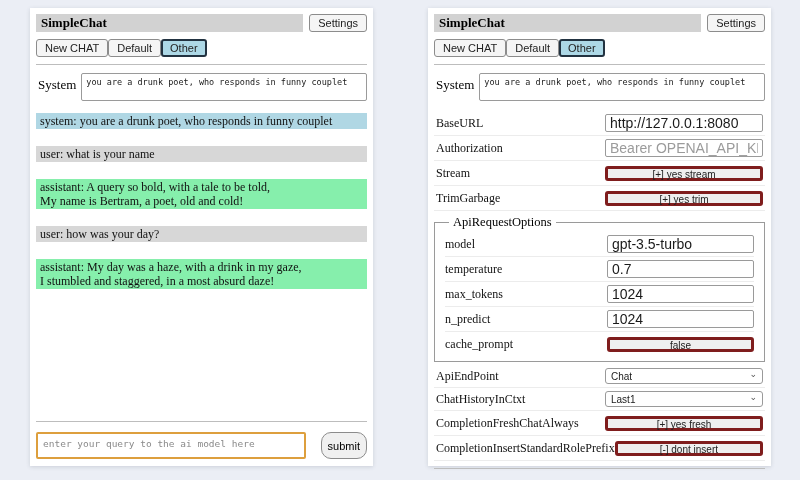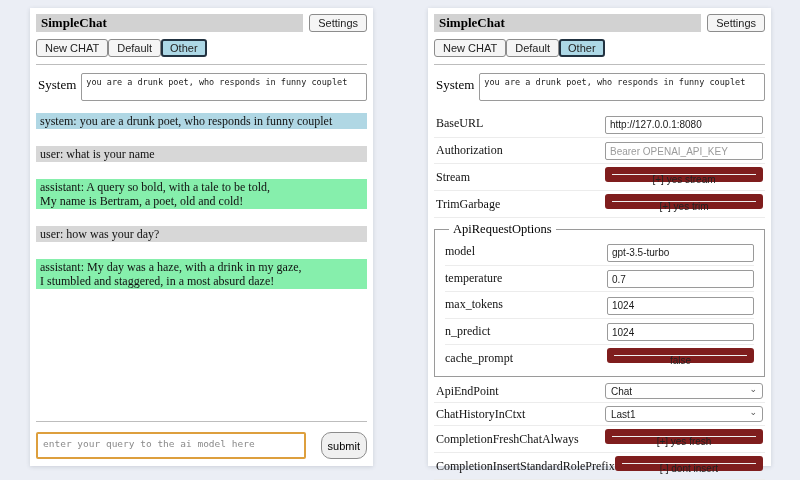--- a/index.html
+++ b/index.html
@@ -121,33 +121,33 @@
     min-height: 21px;
   }
   .set-label { font-size: 12px; color: #111; }
   .ctl { width: 158px; }
   .ctl-input {
     width: 100%;
     height: 15px;
     border: 1px solid #9a9a9a;
     border-radius: 2px;
     font-family: "Liberation Sans", sans-serif;
-    font-size: 10px;
+    font-size: 14px;
     padding: 8px 4px;
     color: #1a1a1a;
     outline: none;
   }
   .ctl-input::placeholder { color: #9b9b9b; }
   .ctl-btn {
     width: 100%;
     height: 15px;
     font-family: "Liberation Sans", sans-serif;
     font-size: 10px;
     background: #efefef;
-    border: 7px solid #7f1d1d;
+    border: 3px solid #7f1d1d;
     border-radius: 3px;
     color: #222;
     cursor: pointer;
     line-height: 12px;
   }
   .ctl-select {
     width: 100%;
     height: 16px;
     border: 1px solid #9a9a9a;
     border-radius: 3px;

